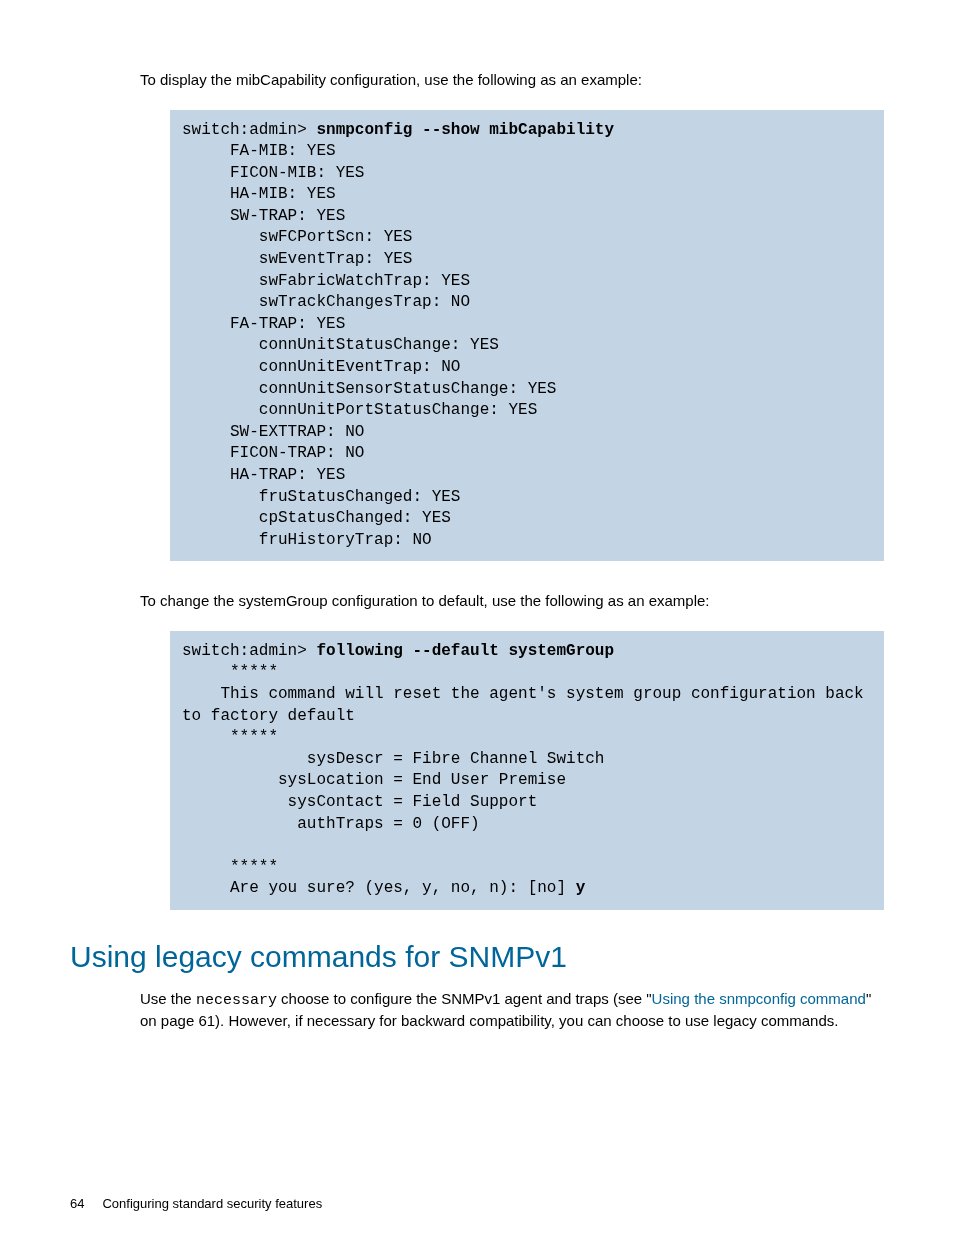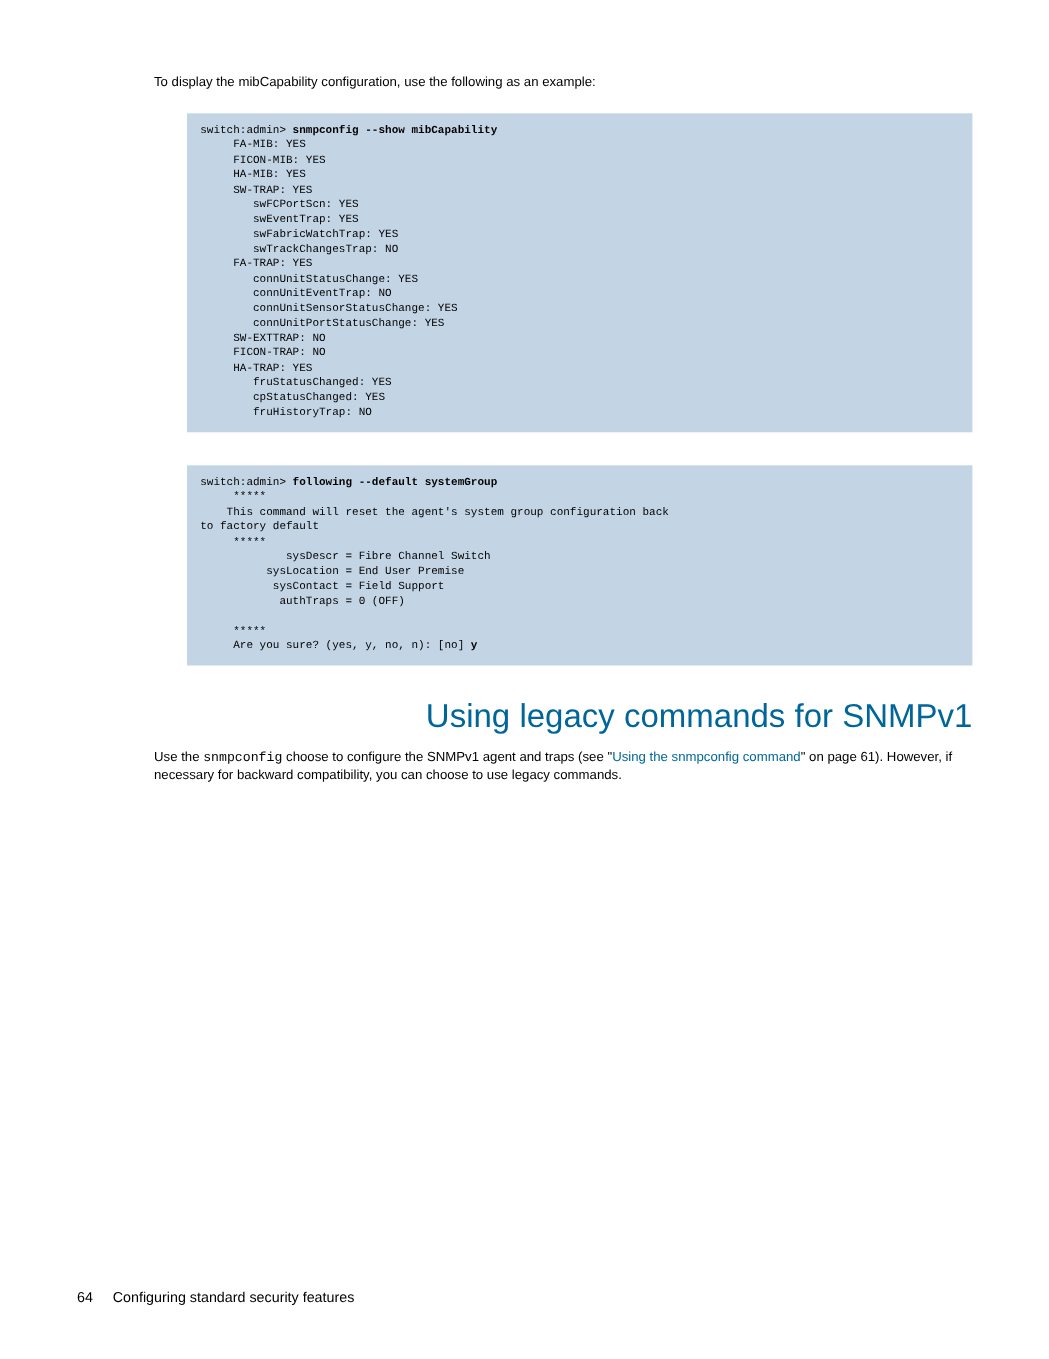--- a/index.html
+++ b/index.html
@@ -12,59 +12,58 @@
     position: relative;
     box-sizing: border-box;
   }
   .page {
     padding: 55px 70px 50px 70px;
     box-sizing: border-box;
     height: 100%;
     position: relative;
   }
   .body-text {
-    font-size: 12px;
+    font-size: 15px;
     color: #000;
     margin-left: 70px;
     margin-bottom: 20px;
     line-height: 1.3;
   }
   .code-block {
     background: #c3d4e5;
     margin-left: 100px;
     margin-right: 0px;
     padding: 10px 12px 10px 12px;
     font-family: "Courier New", Courier, monospace;
-    font-size: 10px;
+    font-size: 16px;
     line-height: 1.35;
     white-space: pre;
     color: #000;
     margin-bottom: 30px;
     overflow: hidden;
   }
   .code-block .bold {
     font-weight: bold;
   }
   .section-heading {
     font-size: 30px;
     font-weight: 300;
     color: #006699;
     margin: 10px 0 10px 0;
     font-family: Arial, Helvetica, sans-serif;
-    text-align: right;
   }
   .inline-code {
     font-family: "Courier New", Courier, monospace;
   }
   .link {
     color: #006699;
   }
   .footer {
     position: absolute;
-    bottom: 48px;
+    bottom: 24px;
     left: 70px;
     font-size: 13px;
     color: #000;
   }
   .footer .pagenum {
     display: inline-block;
     margin-right: 18px;
   }
 </style>
 </head>
@@ -88,35 +87,36 @@
         connUnitEventTrap: NO
         connUnitSensorStatusChange: YES
         connUnitPortStatusChange: YES
      SW-EXTTRAP: NO
      FICON-TRAP: NO
      HA-TRAP: YES
         fruStatusChanged: YES
         cpStatusChanged: YES
         fruHistoryTrap: NO</span></div>
 
+  <p class="body-text">To change the systemGroup configuration to default, use the following as an example:</p>
 
   <div class="code-block"><span>switch:admin&gt; </span><span class="bold">following --default systemGroup</span>
 <span>     *****
     This command will reset the agent's system group configuration back
 to factory default
      *****
              sysDescr = Fibre Channel Switch
           sysLocation = End User Premise
            sysContact = Field Support
             authTraps = 0 (OFF)
 
      *****
      Are you sure? (yes, y, no, n): [no] </span><span class="bold">y</span></div>
 
   <h2 class="section-heading">Using legacy commands for SNMPv1</h2>
 
-  <p class="body-text"><span>Use the </span><span class="inline-code">snmpconfig</span><span> choose to configure the SNMPv1 agent and traps (see "</span><span class="link">Using the snmpconfig command</span><span>" on page 61). However, if necessary for backward compatibility, you can choose to use legacy commands.</span></p>
+  <p class="body-text"><span>Use the </span><span class="inline-code">necessary</span><span> choose to configure the SNMPv1 agent and traps (see "</span><span class="link">Using the snmpconfig command</span><span>" on page 61). However, if necessary for backward compatibility, you can choose to use legacy commands.</span></p>
 
   <div class="footer">
     <span class="pagenum">64</span><span>Configuring standard security features</span>
   </div>
 
 </div>
 
 </body></html>

